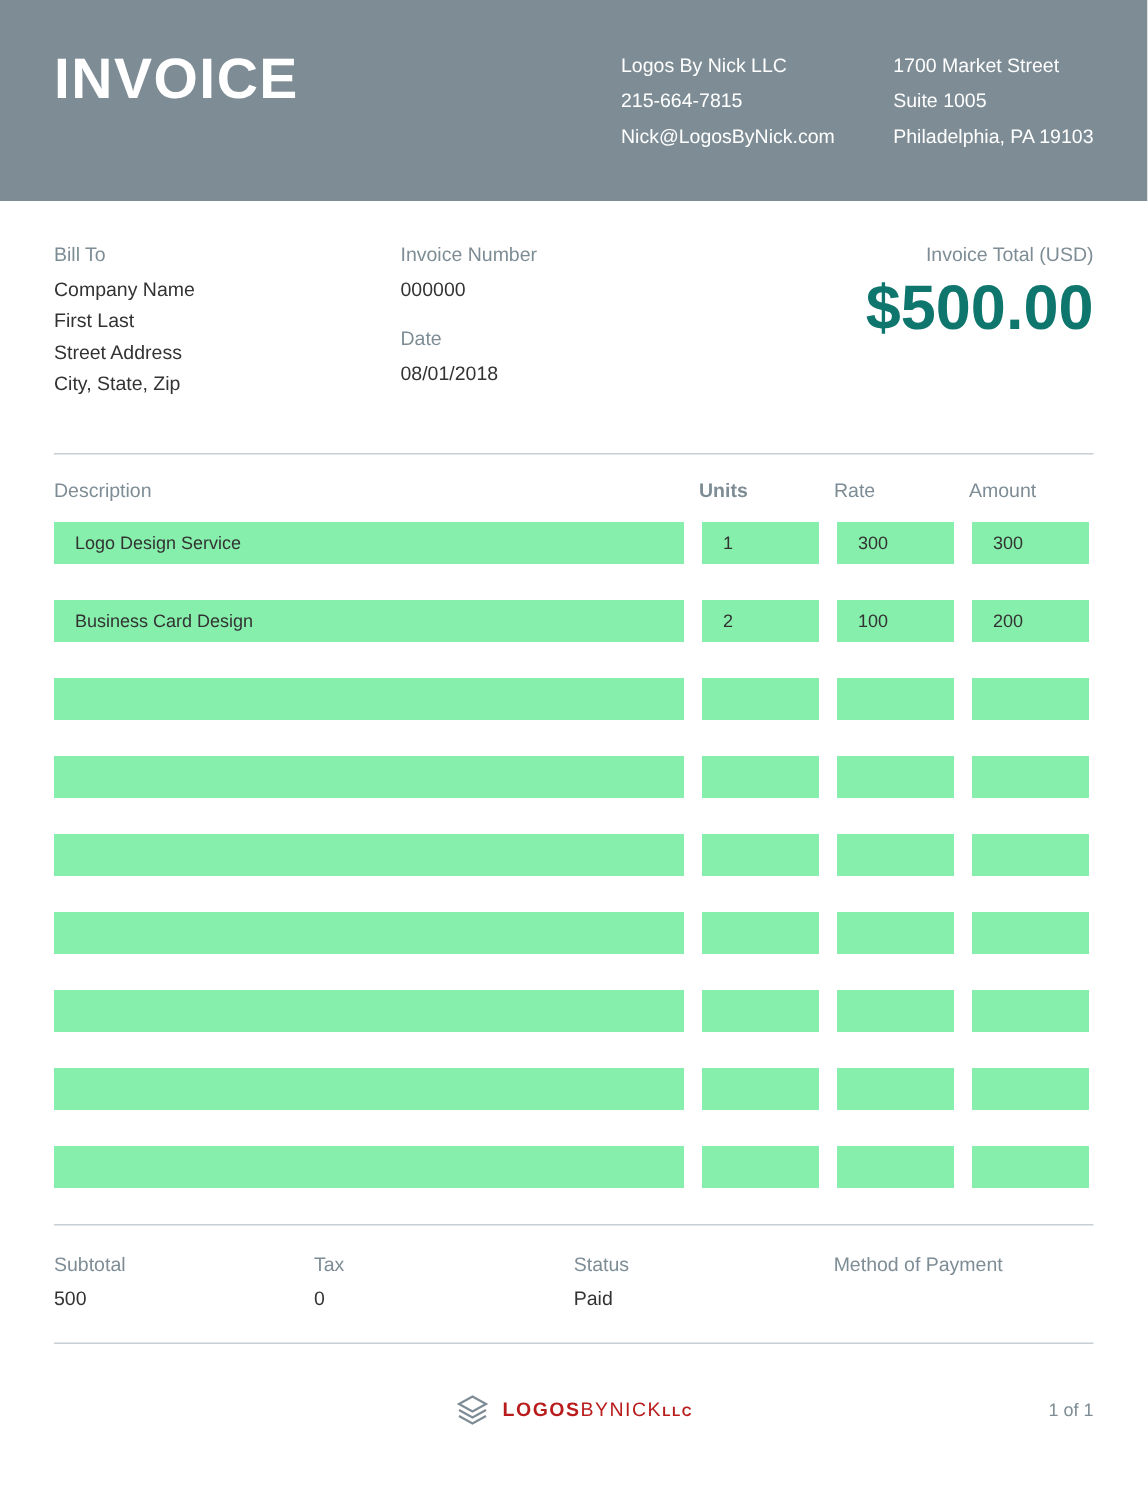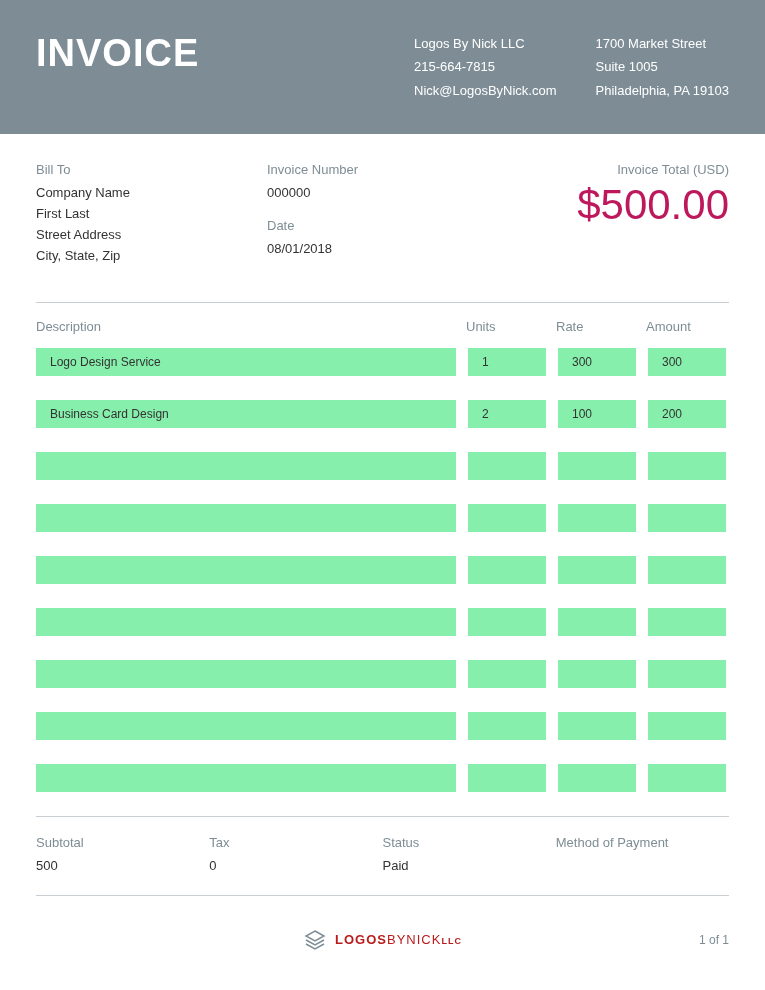--- a/index.html
+++ b/index.html
@@ -7,26 +7,26 @@
 .header{background:#7e8d95;color:#fff;padding:32px 36px 32px 36px;display:flex;align-items:flex-start;}
 .header-title{font-size:38px;font-weight:600;letter-spacing:1px;flex:1;}
 .header-info{display:flex;gap:39px;font-size:13px;line-height:1.8;}
 .content{padding:28px 36px 20px 36px;}
 .info-row{display:flex;margin-bottom:28px;}
 .info-col{flex:1;}
 .info-col.right{text-align:right;}
 .label{color:#7e8d95;font-size:13px;margin-bottom:6px;}
 .value{color:#333;font-size:13px;line-height:1.6;}
 .total-label{color:#7e8d95;font-size:13px;margin-bottom:4px;}
-.total-value{color:#be185d;font-size:42px;font-weight:400;}
+.total-value{color:#0f766e;font-size:42px;font-weight:700;}
 .info-col .block{margin-bottom:14px;}
 hr{border:none;border-top:1px solid #c8ced2;margin:0;}
 .table-head{display:flex;padding:16px 0 14px 0;color:#7e8d95;font-size:13px;}
 .col-desc{flex:0 0 420px;}
-.col-units{flex:0 0 90px;padding-left:10px;}
+.col-units{flex:0 0 90px;padding-left:10px;font-weight:bold;}
 .col-rate{flex:0 0 90px;padding-left:10px;}
 .col-amount{flex:1;padding-left:10px;}
 .row{display:flex;margin-bottom:24px;}
 .cell{background:#86efac;height:28px;display:flex;align-items:center;padding:0 14px;font-size:12px;color:#333;}
 .cell.desc{flex:0 0 420px;}
 .cell.units{flex:0 0 78px;margin-left:12px;}
 .cell.rate{flex:0 0 78px;margin-left:12px;}
 .cell.amount{flex:0 0 78px;margin-left:12px;}
 .summary{display:flex;padding:18px 0;}
 .summary-col{flex:1;}

